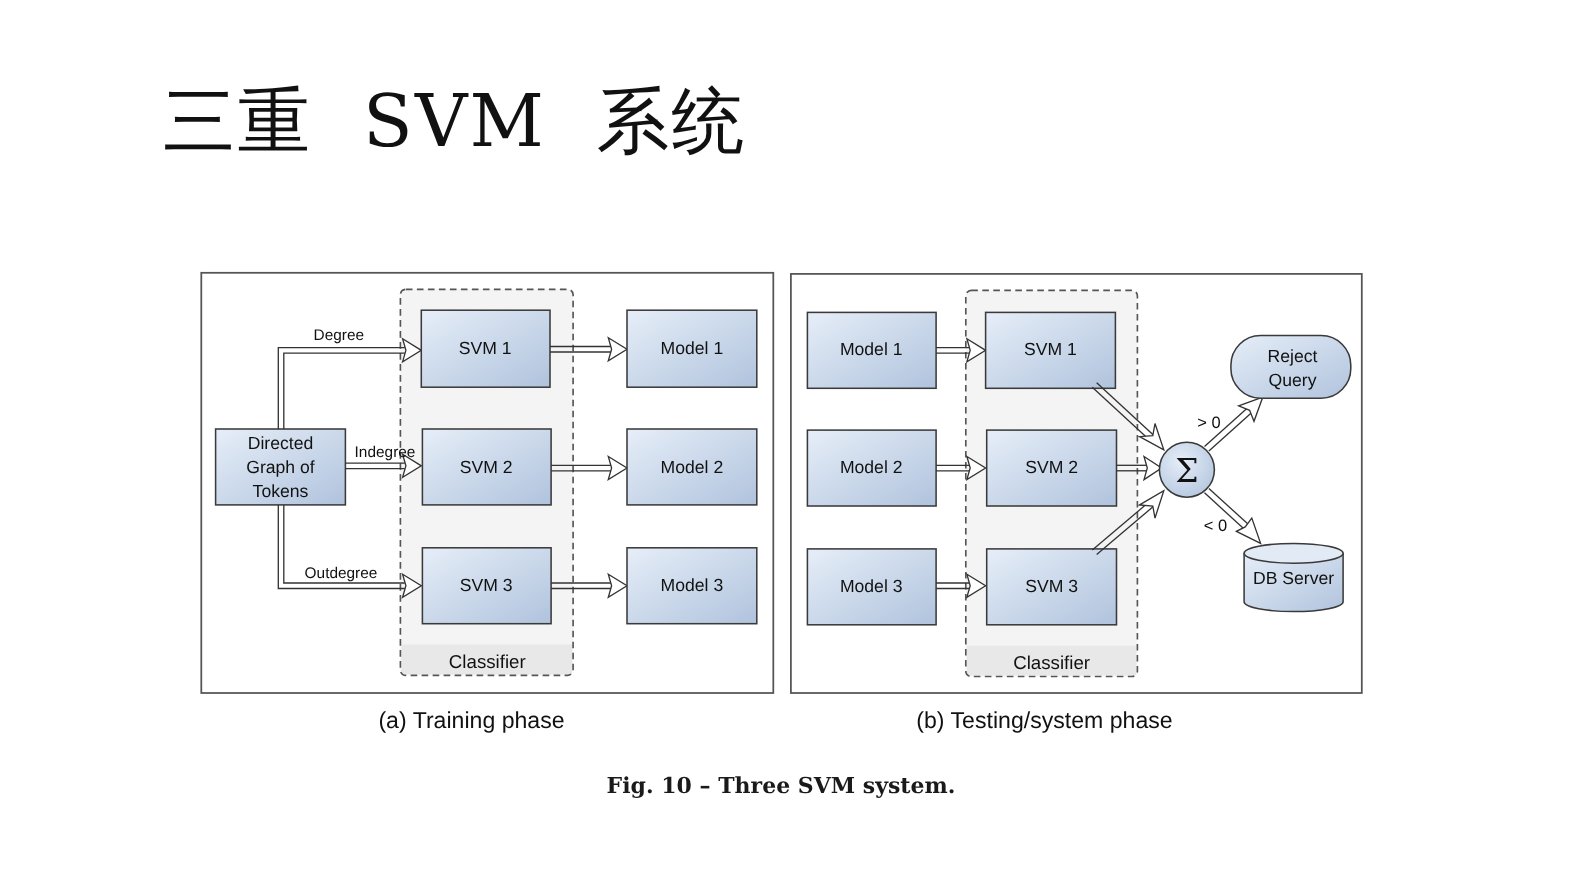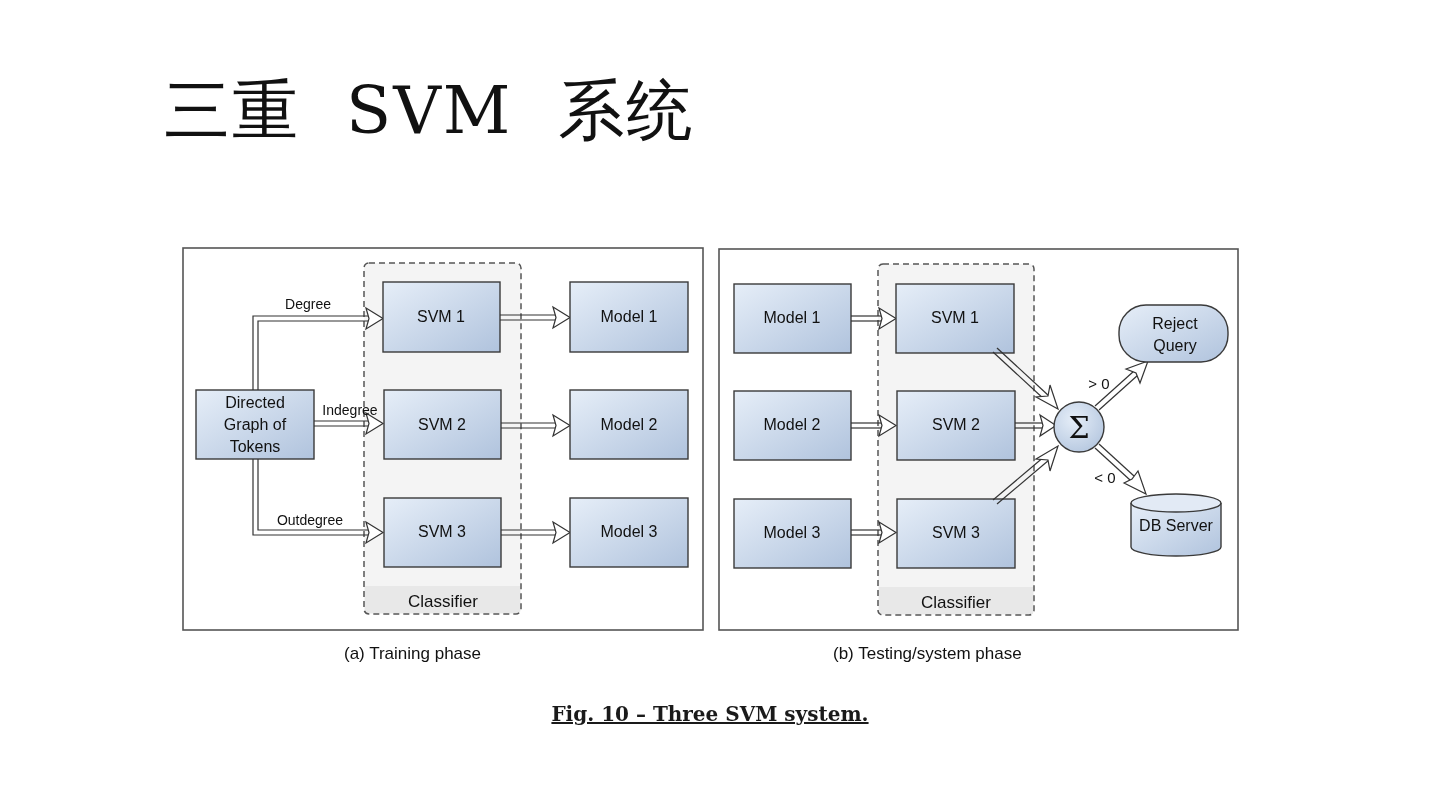--- a/index.html
+++ b/index.html
@@ -2,31 +2,30 @@
 <html><head>
   <meta charset="utf-8">
   <style>
     html, body { margin: 0; padding: 0; background: #ffffff; }
     body { width: 1440px; height: 810px; position: relative; overflow: hidden; font-family: "DejaVu Sans", sans-serif; }
     .slide-title {
       position: absolute; left: 148px; top: 78px;
       font-family: "DejaVu Serif", "Liberation Serif", serif;
       font-size: 66px; color: #111; letter-spacing: 2px; white-space: pre;
       line-height: 1;
-      margin-left: 16px;
     }
     svg#diagram { position: absolute; left: 0; top: 0; }
     .panel-caption {
       position: absolute; top: 644px; font-family: "Liberation Sans", sans-serif;
-      font-size: 17px; color: #111; white-space: nowrap;
+      font-size: 21px; color: #111; white-space: nowrap;
     }
     .fig-caption {
       position: absolute; top: 702px; left: 0; width: 1420px; text-align: center;
       font-family: "DejaVu Serif", "Liberation Serif", serif; font-weight: bold;
-      font-size: 20px; color: #1a1a1a; text-decoration: underline;
+      font-size: 20px; color: #1a1a1a;
     }
     .lbl { font-family: "Liberation Sans", sans-serif; fill: #111; }
   </style>
 </head>
 <body>
 
 <div class="slide-title">三重  SVM  系统</div>
 
 <svg id="diagram" width="1440" height="810" viewBox="0 0 1440 810">
   <defs>

